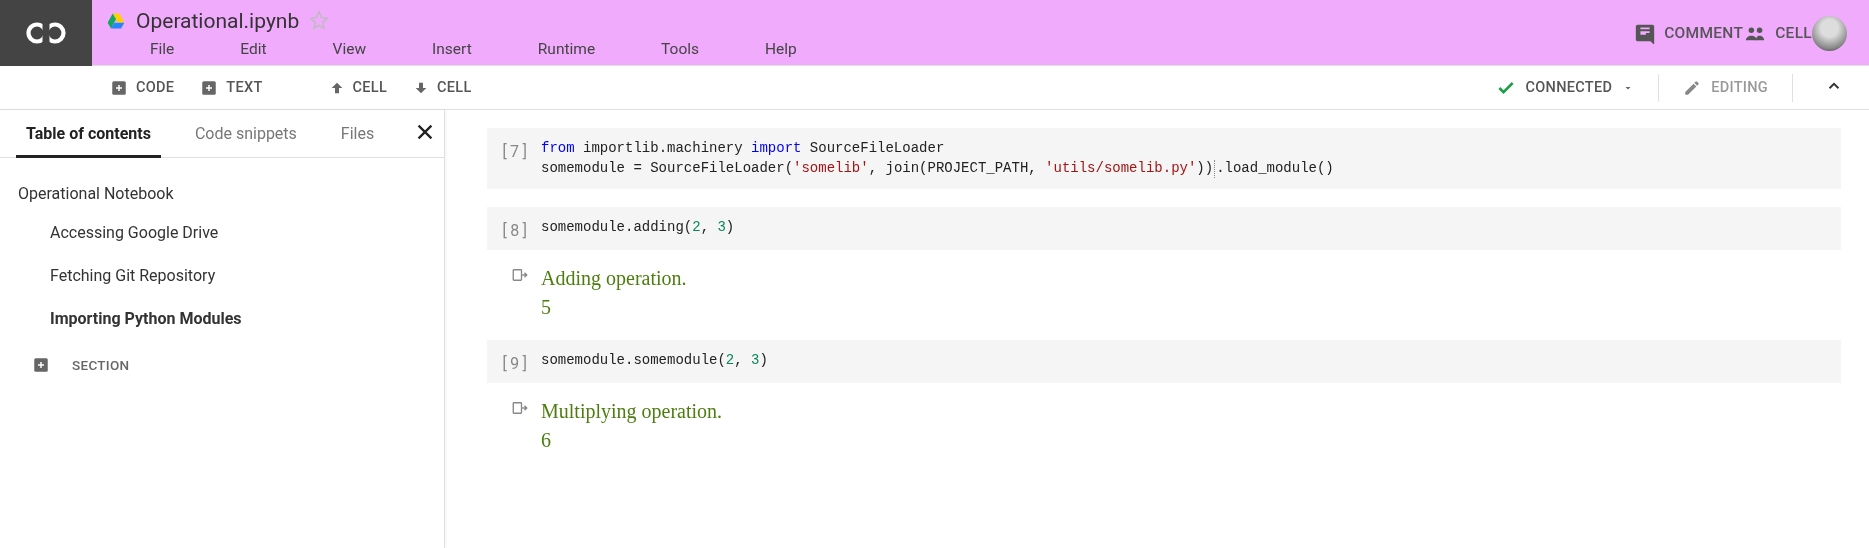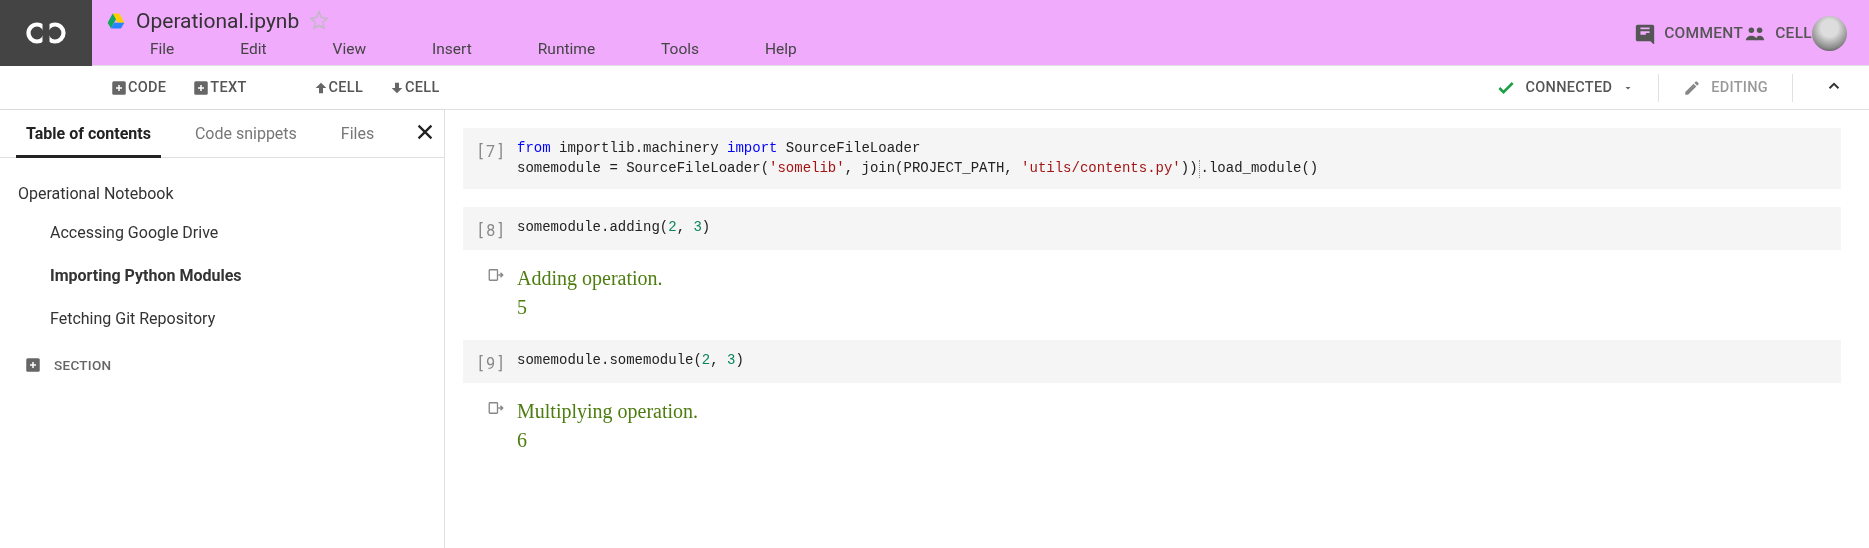--- a/index.html
+++ b/index.html
@@ -15,41 +15,41 @@
 .notebook-title { font-size: 21px; font-weight: 400; color: #333; }
 .star-icon { color: #bbb; cursor: pointer; }
 .menu-row { display: flex; gap: 22px; padding-top: 4px; font-size: 15.5px; color: #444; }
 .menu-row span { cursor: pointer; margin-left: 44px; }
 .header-right { display: flex; align-items: center; padding-right: 22px; height: 66px; }
 .hbtn { display: flex; align-items: center; gap: 8px; font-size: 15.5px; font-weight: 500; color: #555; cursor: pointer; letter-spacing: 0.3px; }
 .avatar { width: 35px; height: 35px; border-radius: 50%; background: radial-gradient(circle at 50% 35%, #ddd 30%, #888 70%, #222 100%); }
 
 
 .toolbar { display: flex; align-items: center; height: 44px; border-bottom: 1px solid #e0e0e0; padding: 0 18px; background: #fff; gap: 10px; }
-.tbtn { display: flex; align-items: center; font-size: 14.5px; font-weight: 500; color: #555; cursor: pointer; padding: 0 8px; letter-spacing: 0.3px; }
+.tbtn { display: flex; align-items: center; gap: 8px; font-size: 14.5px; font-weight: 500; color: #555; cursor: pointer; padding: 0 8px; letter-spacing: 0.3px; }
 .tbtn .ic { display: inline-flex; }
 .toolbar-spacer { flex: 1; }
 .status-pill { display: flex; align-items: center; gap: 10px; font-size: 14.5px; font-weight: 500; color: #555; letter-spacing: 0.3px; cursor: pointer; }
 .divider { width: 1px; height: 28px; background: #e0e0e0; margin: 0 14px; }
 .caret-btn { padding: 0 8px; cursor: pointer; color: #555; }
 
 
 .body { display: flex; height: calc(548px - 66px - 44px); }
-.sidebar { width: 445px; border-right: 1px solid #e0e0e0; display: flex; flex-direction: column; background: #fff; box-shadow: 1px 0 3px rgba(0,0,0,0.05); margin-right: 0; }
+.sidebar { width: 445px; border-right: 1px solid #e0e0e0; display: flex; flex-direction: column; background: #fff; box-shadow: 1px 0 3px rgba(0,0,0,0.05); margin-right: 24px; }
 .side-tabs { display: flex; align-items: center; border-bottom: 1px solid #e0e0e0; height: 48px; padding: 0 8px 0 16px; }
 .side-tab { padding: 0 10px; font-size: 16px; color: #777; cursor: pointer; height: 100%; display: flex; align-items: center; }
 .side-tab.active { color: #222; font-weight: 700; position: relative; }
 .side-tab.active::after { content: ''; position: absolute; bottom: -1px; left: 0; right: 0; height: 3px; background: #222; }
 .side-tab + .side-tab { margin-left: 24px; }
 .close-x { margin-left: auto; cursor: pointer; color: #222; }
 .toc { padding: 18px 18px 0 18px; font-size: 16px; }
 .toc-h1 { padding: 8px 0; cursor: pointer; color: #333; }
 .toc-h2 { padding: 12px 0 12px 32px; cursor: pointer; color: #333; }
 .toc-h2.active { font-weight: 700; }
-.add-section { display: flex; align-items: center; gap: 12px; padding: 16px 24px; font-size: 13.5px; font-weight: 500; color: #666; cursor: pointer; letter-spacing: 0.3px; }
+.add-section { display: flex; align-items: center; gap: 22px; padding: 16px 32px; font-size: 13.5px; font-weight: 500; color: #666; cursor: pointer; letter-spacing: 0.3px; }
 
 
 .notebook { flex: 1; overflow: auto; padding: 18px 28px 0 18px; background: #fff; }
 .cell { margin-bottom: 18px; }
 .code-block { background: #f5f5f5; border-radius: 0; padding: 10px 0; display: flex; }
 .prompt { width: 54px; text-align: right; padding-right: 12px; font-family: 'Roboto Mono', 'Menlo', monospace; font-size: 16px; color: #888; padding-top: 2px; }
 .code { font-family: Liberation Mono, monospace; font-size: 14px; white-space: pre; color: #222; line-height: 1.45; }
 .kw { color: #00f; }
 .str { color: #a31515; }
 .num { color: #098658; }
@@ -187,39 +187,39 @@
       <span class="close-x">
         <svg width="22" height="22" viewBox="0 0 24 24" fill="none" stroke="#222" stroke-width="2.5">
             <path d="M5 5l14 14M19 5L5 19"></path>
           </svg>
       </span>
     </div>
     <div class="toc">
       <div class="toc-h1">Operational Notebook</div>
       <div id="toc-items">
           <div class="toc-h2">Accessing Google Drive</div>
+          <div class="toc-h2">Fetching Git Repository</div>
           <div class="toc-h2 active">Importing Python Modules</div>
-          <div class="toc-h2">Fetching Git Repository</div>
         </div>
     </div>
     <div class="add-section">
       <svg width="18" height="18" viewBox="0 0 24 24" fill="#666">
           <rect x="3" y="3" width="18" height="18" rx="2"></rect>
           <path d="M8 12h8M12 8v8" stroke="#fff" stroke-width="2"></path>
         </svg>
       <span>SECTION</span>
     </div>
   </div>
 
   <div class="notebook" id="notebook">
       <div class="cell">
         <div class="code-block">
           <div class="prompt">[7]</div>
           <div class="code"><span class="kw">from </span><span>importlib.machinery </span><span class="kw">import </span><span>SourceFileLoader
-</span><span>somemodule = SourceFileLoader(</span><span class="str">'somelib'</span><span>, join(PROJECT_PATH, </span><span class="str">'utils/contents.py'</span><span>))</span><span class="cursor-line"></span><span>.load_module()</span></div>
+</span><span>somemodule = SourceFileLoader(</span><span class="str">'somelib'</span><span>, join(PROJECT_PATH, </span><span class="str">'utils/somelib.py'</span><span>))</span><span class="cursor-line"></span><span>.load_module()</span></div>
         </div>
       </div>
       <div class="cell">
         <div class="code-block">
           <div class="prompt">[8]</div>
           <div class="code"><span>somemodule.adding(</span><span class="num">2</span><span>, </span><span class="num">3</span><span>)</span></div>
         </div>
         <div class="output-row">
           <div class="out-icon"><svg width="18" height="18" viewBox="0 0 24 24" fill="none" stroke="#888" stroke-width="1.8">
               <rect x="3" y="5" width="11" height="14" rx="1"></rect>

